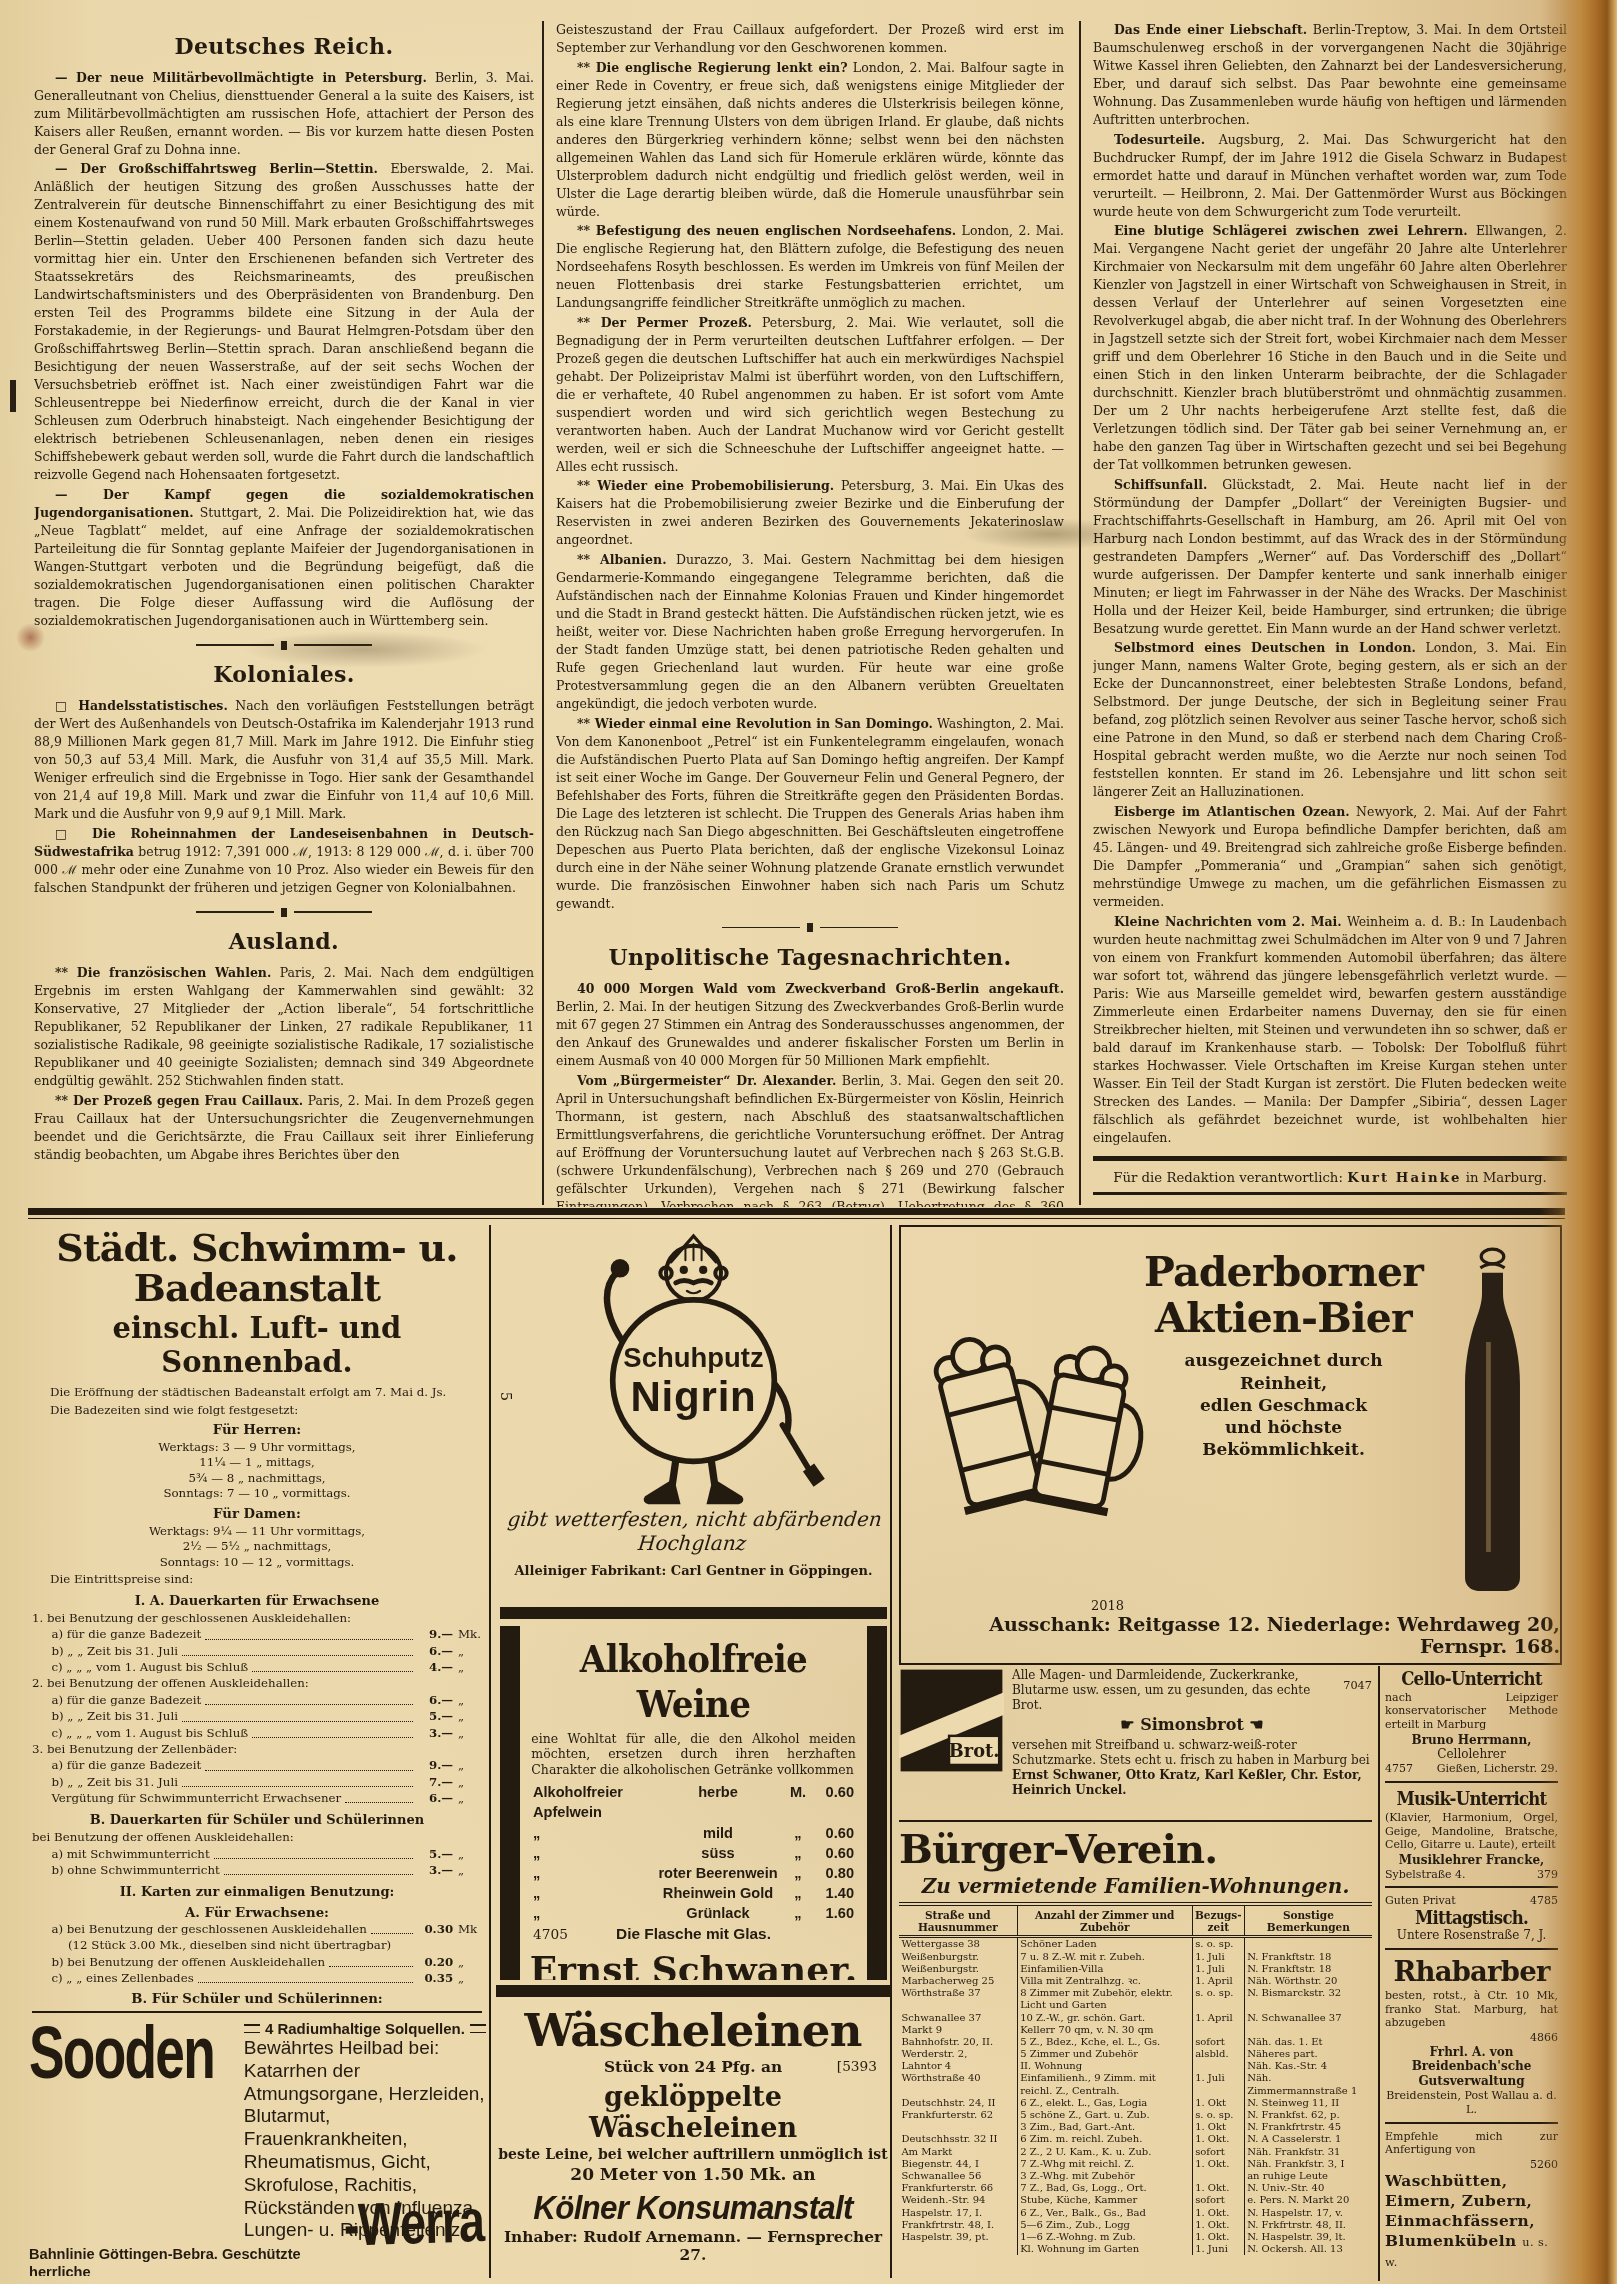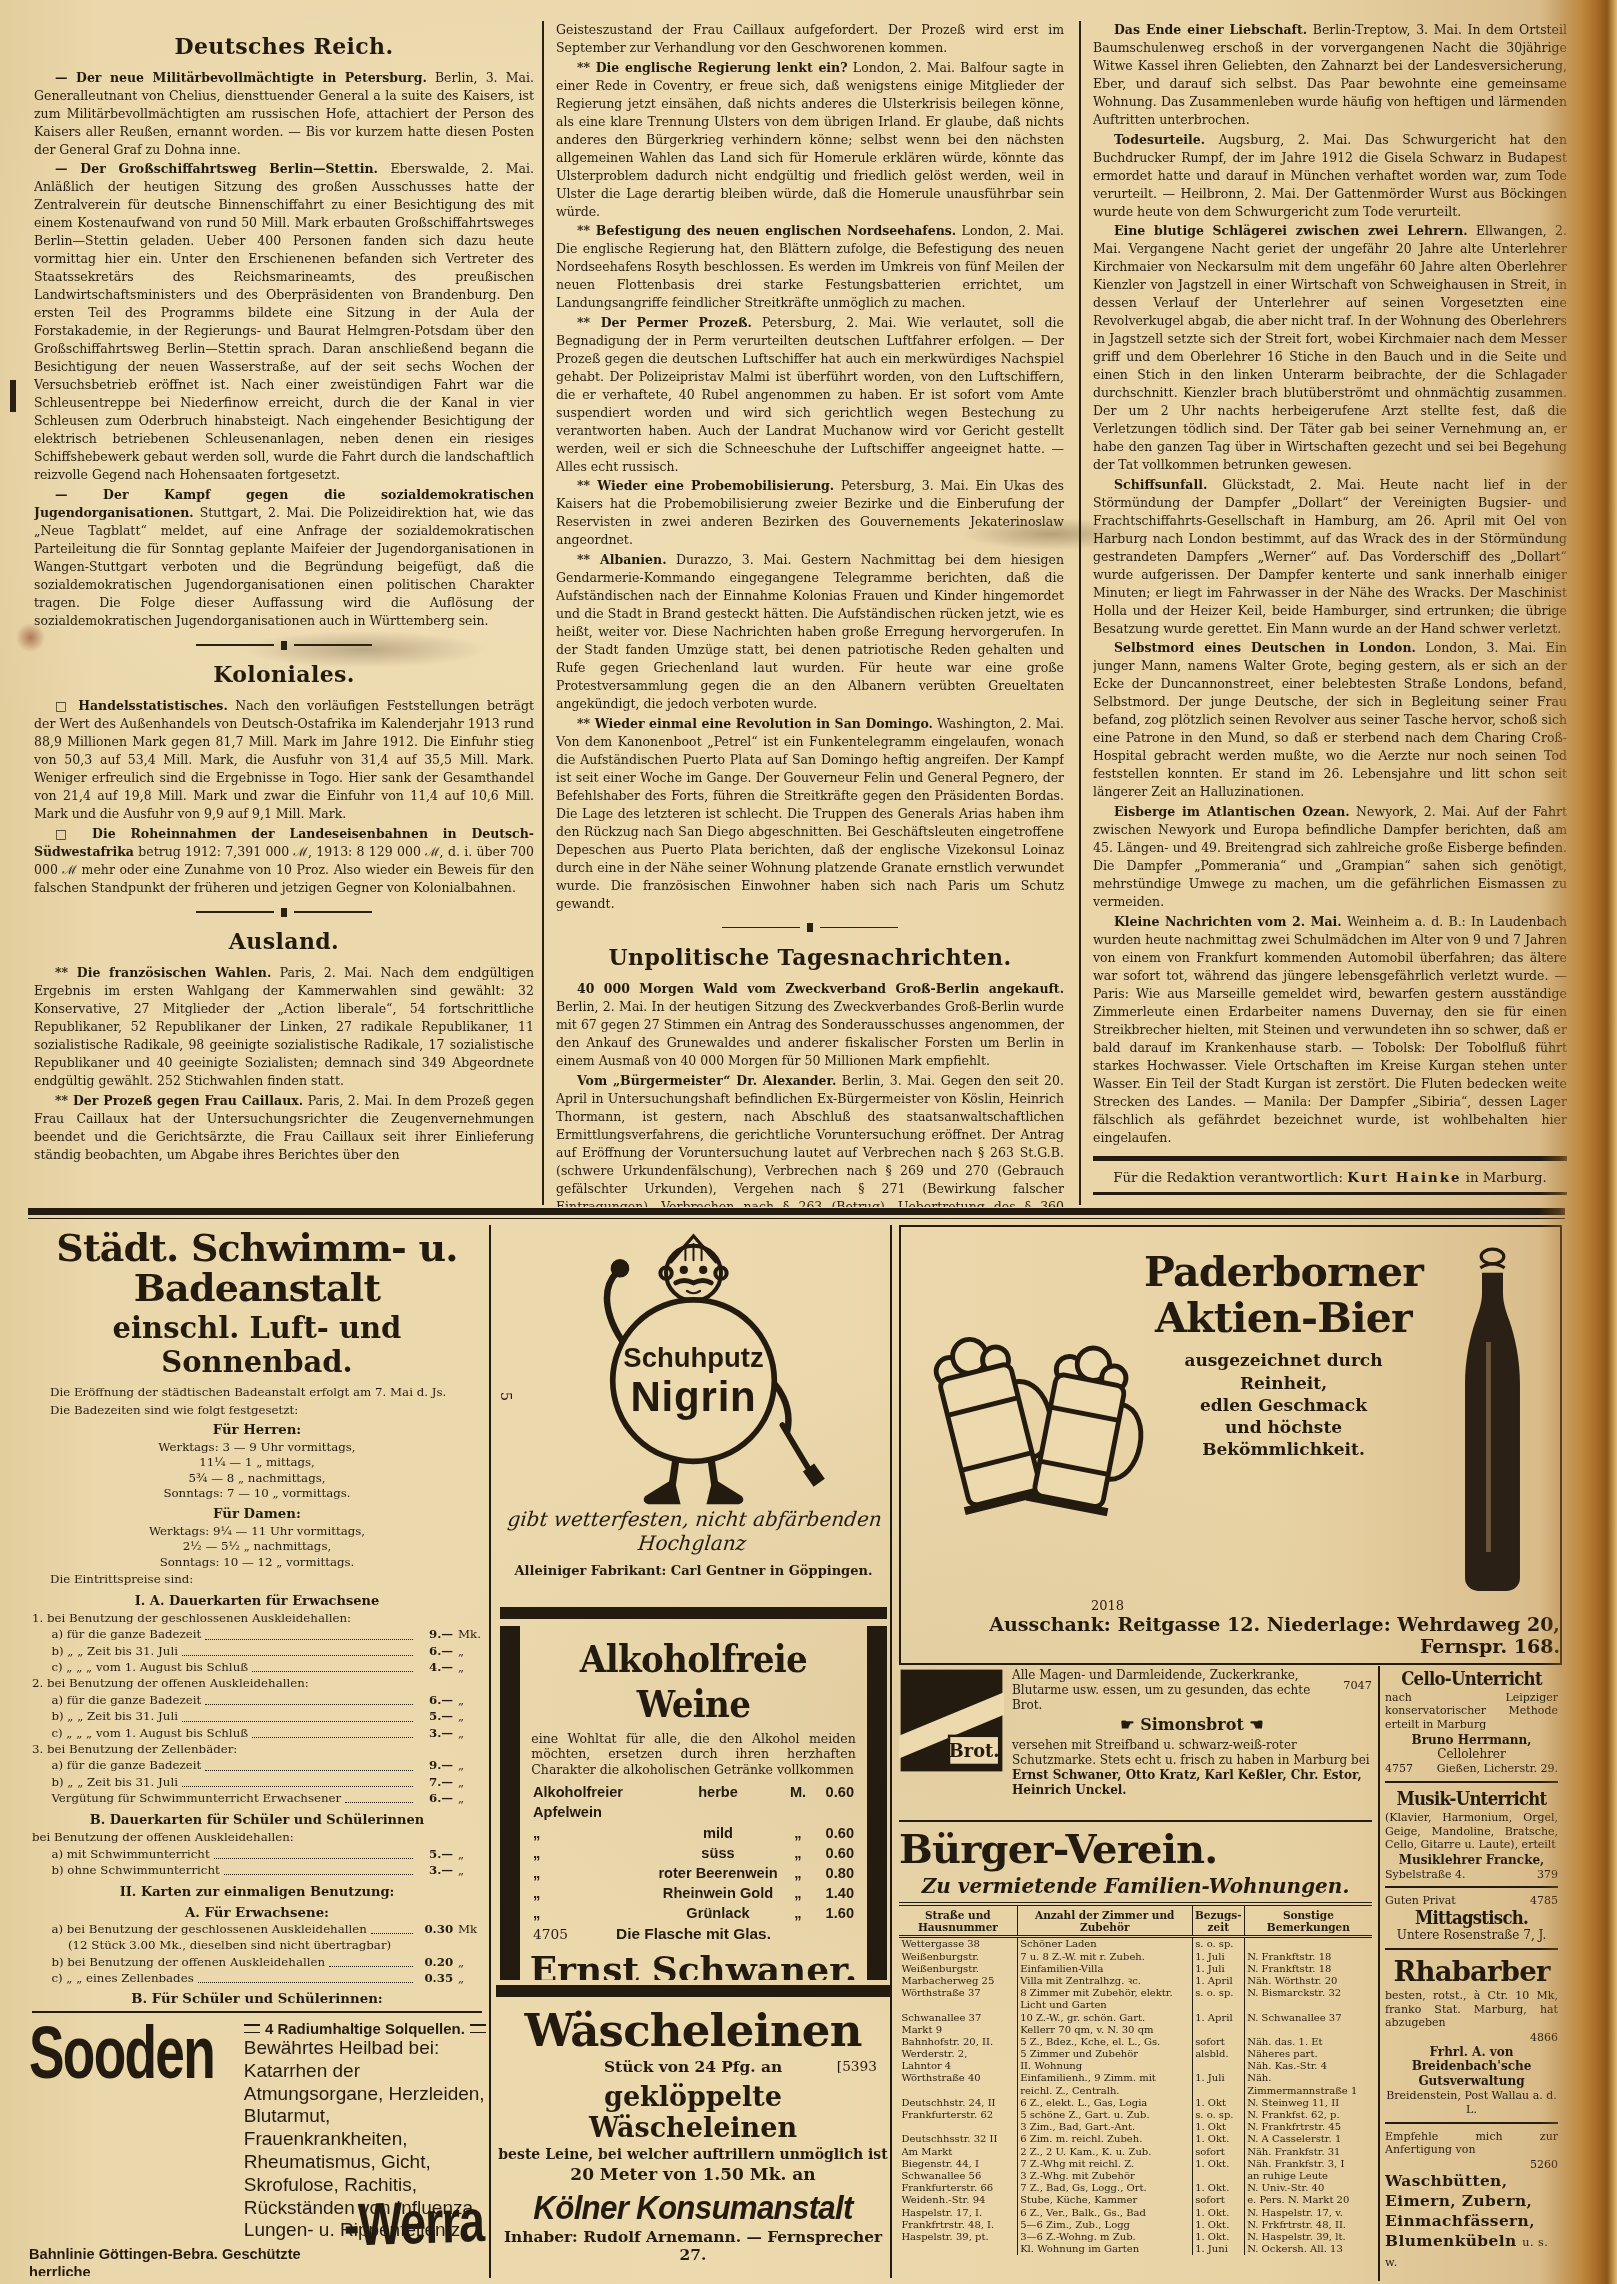--- a/index.html
+++ b/index.html
@@ -647,21 +647,21 @@
             <td>N. Haspelstr. 17, v.</td>
           </tr>
           <tr>
             <td>Frankfrtrstr. 48, I.</td>
             <td>5—6 Zim., Zub., Logg</td>
             <td>1. Okt.</td>
             <td>N. Frkfrtrstr. 48, II.</td>
           </tr>
           <tr>
             <td>Haspelstr. 39, pt.</td>
-            <td>3—6 Z.-Wohng. m Zub.</td>
+            <td>1—6 Z.-Wohng. m Zub.</td>
             <td>1. Okt.</td>
             <td>N. Haspelstr. 39, lt.</td>
           </tr>
           <tr>
             <td></td>
             <td>Kl. Wohnung im Garten</td>
             <td>1. Juni</td>
             <td>N. Ockersh. All. 13</td>
           </tr>
         </tbody>

